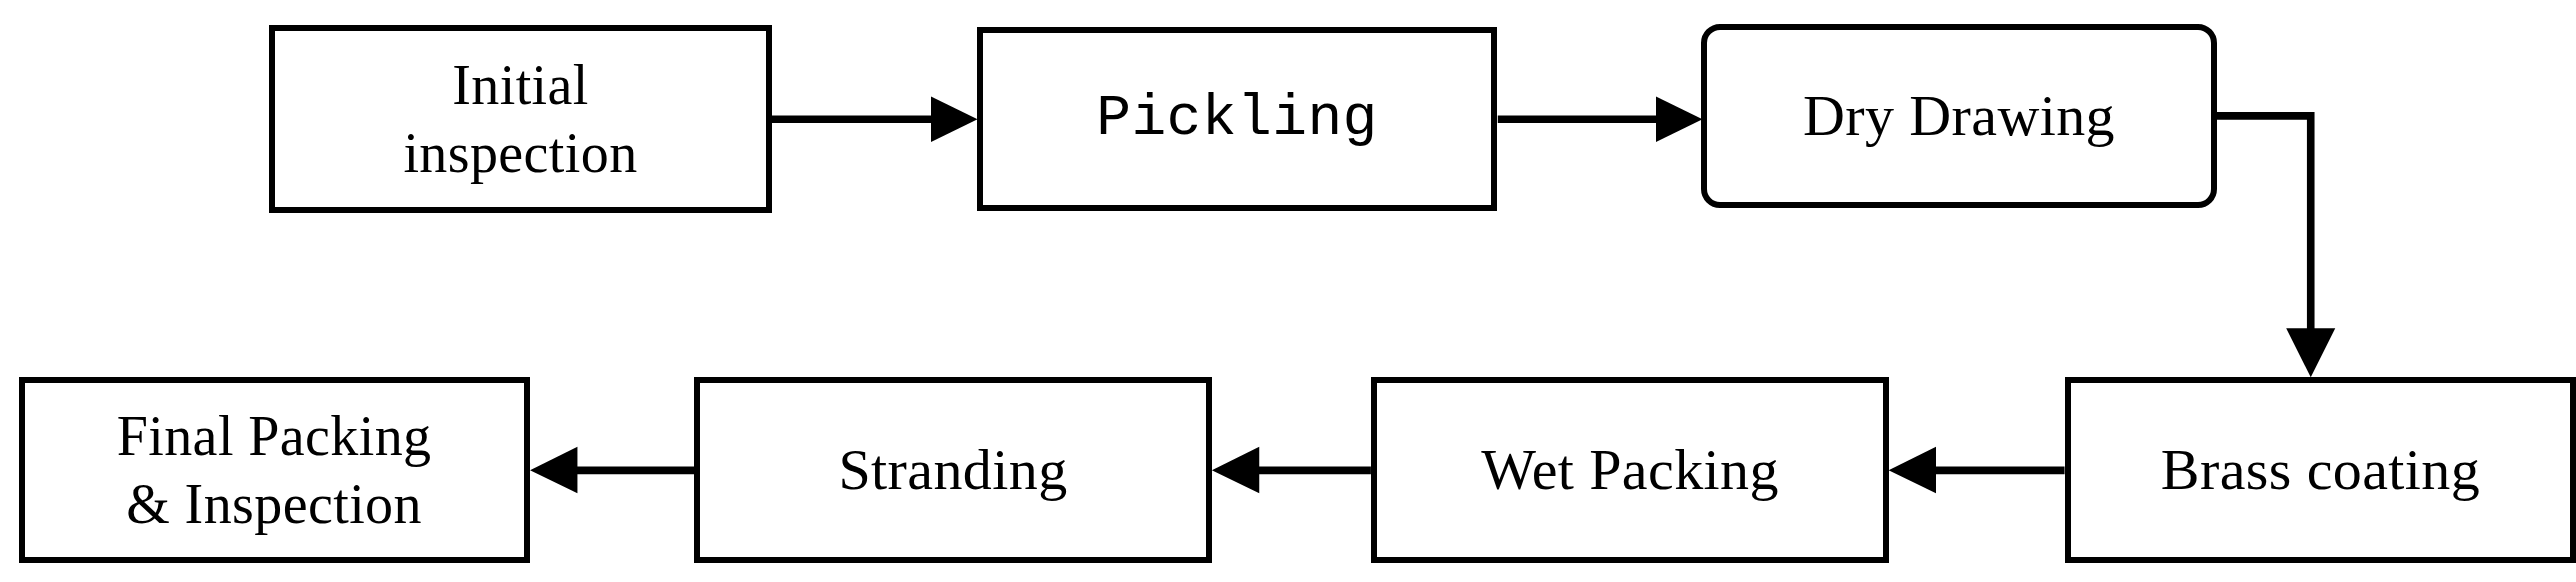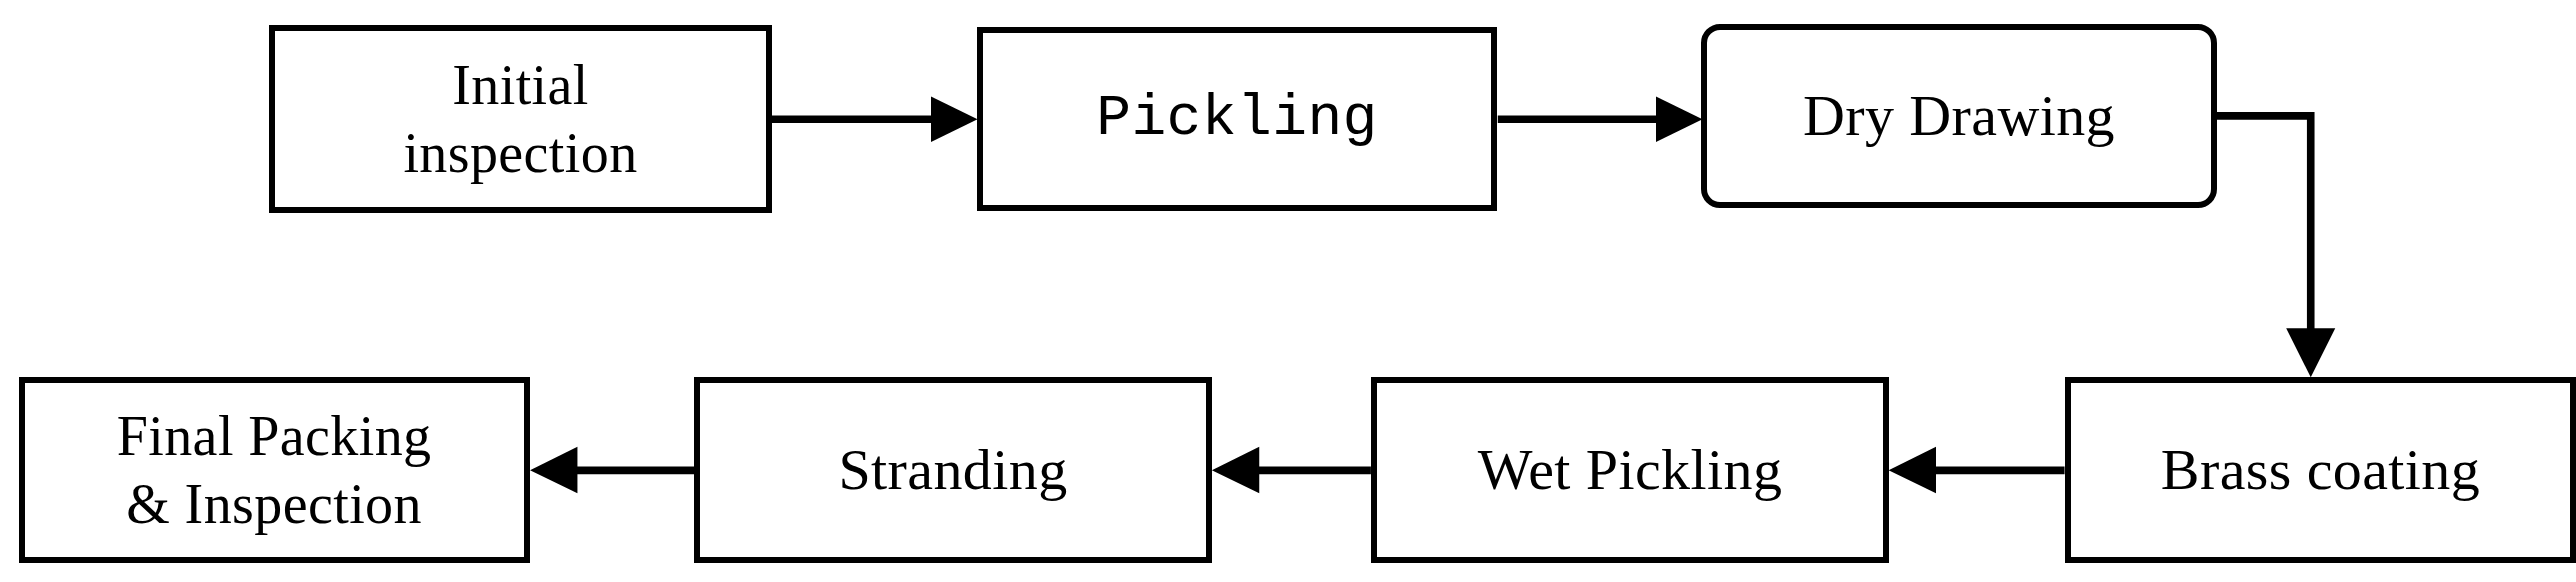--- a/index.html
+++ b/index.html
@@ -105,21 +105,21 @@
 
   <div class="node" style="left:1701px; top:24px; width:516px; height:184px;border-radius:19px;">
     <span class="node-label">Dry Drawing</span>
   </div>
 
   <div class="node" style="left:2065px; top:377px; width:511px; height:186px;">
     <span class="node-label">Brass coating</span>
   </div>
 
   <div class="node" style="left:1371px; top:377px; width:518px; height:186px;">
-    <span class="node-label">Wet Pickling</span>
+    <span class="node-label">Wet Packing</span>
   </div>
 
   <div class="node" style="left:694px; top:377px; width:518px; height:186px;">
     <span class="node-label">Stranding</span>
   </div>
 
   <div class="node" style="left:18.6px; top:377px; width:511px; height:186px;">
     <span class="node-label two-line">Final Packing
 &amp; Inspection</span>
   </div>

